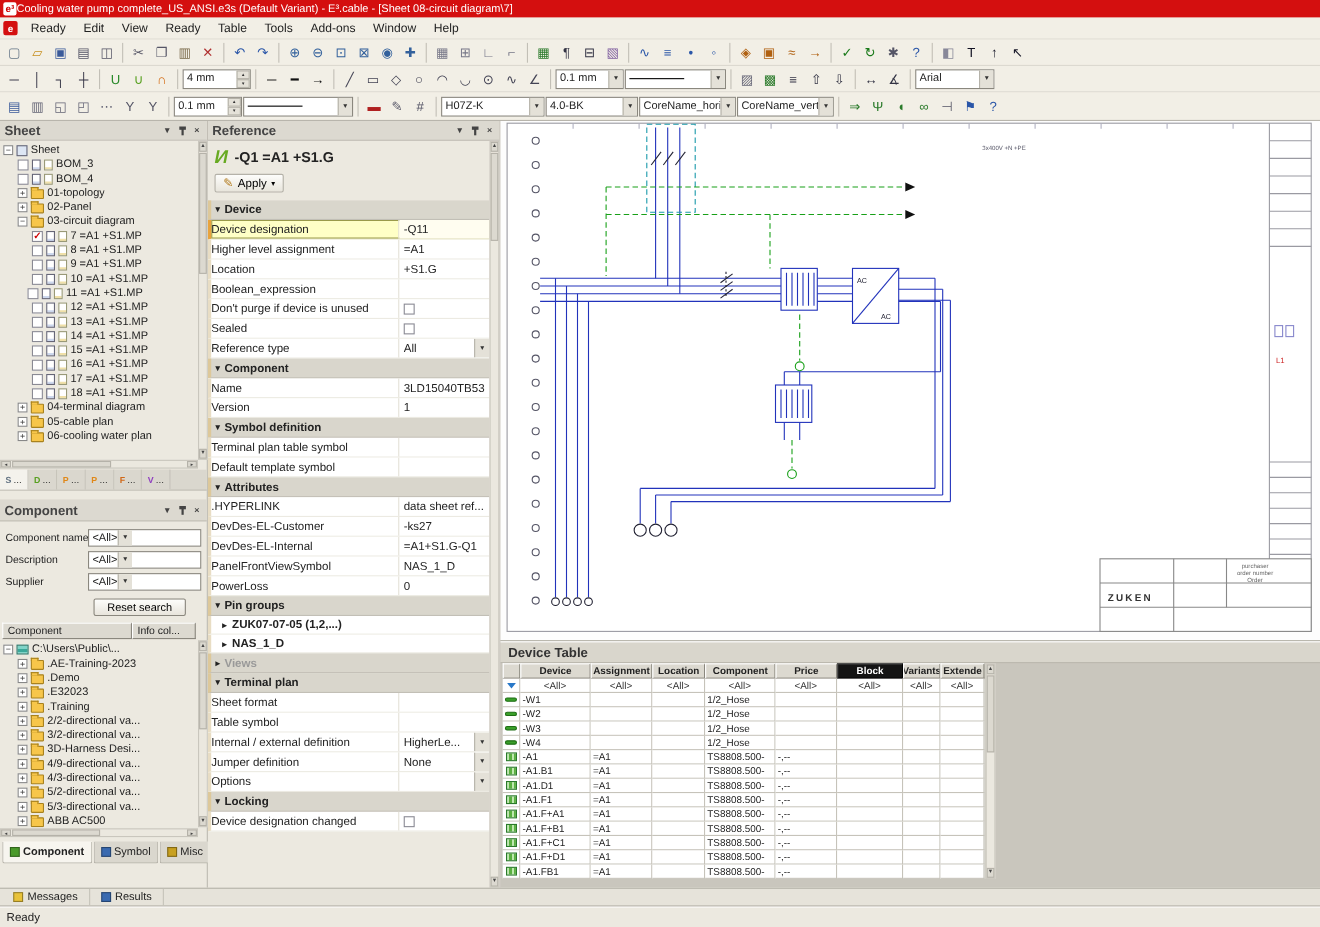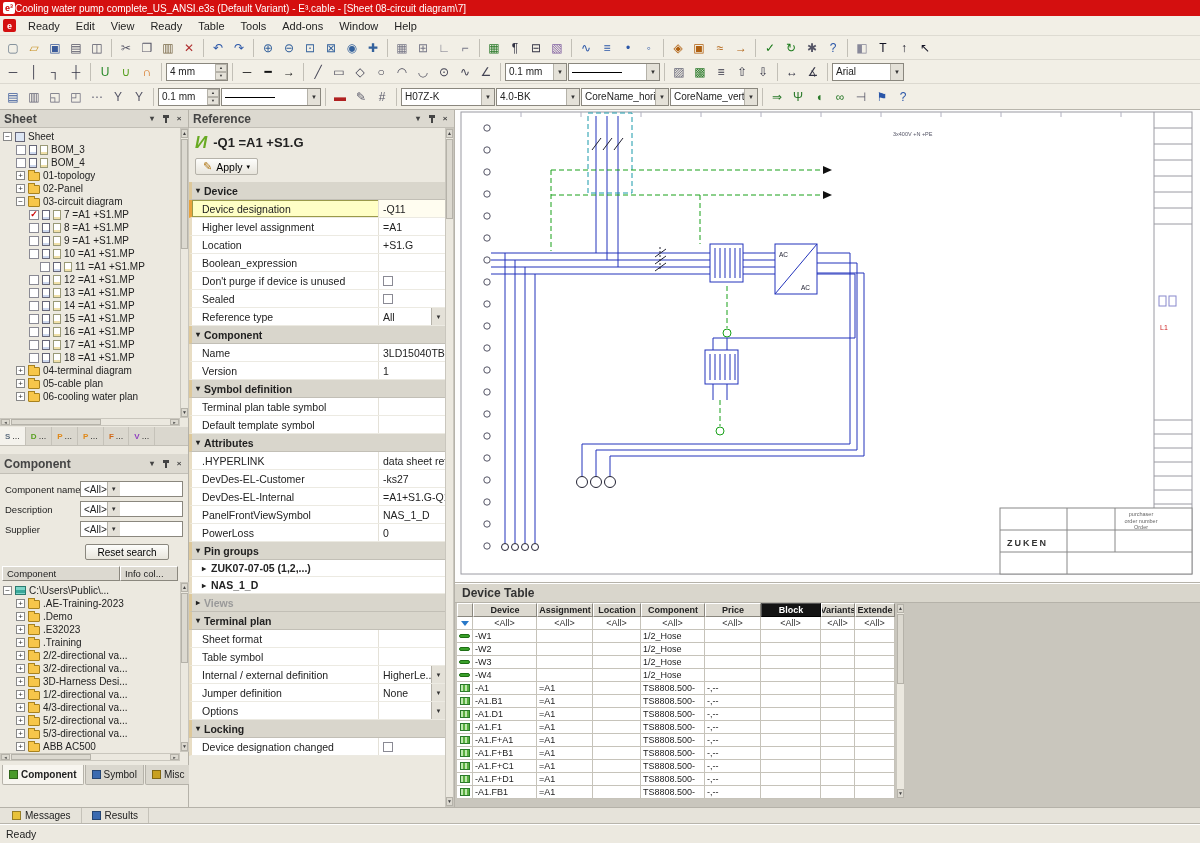--- a/index.html
+++ b/index.html
@@ -87,21 +87,21 @@
   .e3logo{color:#68aa22;font-weight:bold;font-size:17px;font-style:italic;line-height:1}
   .obj-title{font-weight:bold;font-size:13px;white-space:nowrap;overflow:hidden}
   .apply-row{position:absolute;left:6px;top:48px;height:20px}
   .apply-btn{display:flex;align-items:center;gap:4px;border:1px solid #b5b2a9;background:linear-gradient(#fdfdfb,#e8e5dc);padding:1px 7px;font-size:10.5px;font-family:"Liberation Sans",sans-serif;border-radius:2px}
   .apply-ico{color:#b07818;font-size:11px}
   #pgrid{position:absolute;left:0;top:72px;width:256px;bottom:0;overflow:hidden;background:#ece9e0}
   .psec{height:18px;display:flex;align-items:center;gap:4px;background:#d9d6cc;border-bottom:1px solid #c2bfb6;font-weight:bold;font-size:10.5px;padding-left:4px;border-left:3px solid #ddc89a}
   .psec .tri{font-size:8px}
   .psec.dis .seclabel{color:#999;font-weight:600}
   .prow{height:18px;display:flex;background:#fff;border-bottom:1px solid #eceae2;border-left:3px solid #e8ddc4;font-size:10.5px}
-  .plab{width:187px;display:flex;align-items:center;padding-left:10px;border-right:1px solid #e4e1d8;overflow:hidden;white-space:nowrap;flex:none}
+  .plab{width:171px;display:flex;align-items:center;border-right:1px solid #e4e1d8;overflow:hidden;white-space:nowrap;flex:none}
   .pval{flex:1;display:flex;align-items:center;padding-left:4px;position:relative;overflow:hidden;white-space:nowrap;gap:3px}
   .pvtext{overflow:hidden;white-space:nowrap}
   .pv-arrow{position:absolute;right:0;top:0;bottom:0;width:14px;background:#e4e1d8;border-left:1px solid #b5b2a9;display:flex;align-items:center;justify-content:center;font-size:6px;color:#333}
   .prow.hl{background:#ffffc6;box-shadow:inset 0 0 0 1px #9a9a4a;border-left-color:#e8a33d}
   .prow.hl .pval{background:#fffdf0}
   .prow.sub{font-weight:bold;align-items:center;gap:5px;padding-left:10px;height:17px}
   .prow.sub .tri{font-size:8px}
 
   .dt-title{position:absolute;left:0;right:0;top:0;height:20px;background:#d9d6cc;border-top:1px solid #fff;border-bottom:1px solid #b5b2a9;font-weight:bold;font-size:12px;display:flex;align-items:center;padding-left:7px;color:#333}
   #dtable{position:absolute;left:2px;top:20px;width:438px}
@@ -363,21 +363,21 @@
         <span class="i-page"></span>
         <span class="i-page2"></span>
         <span class="tlabel">9 =A1 +S1.MP</span>
       </div>
       <div class="trow" style="padding-left: 29px;">
         <span class="cbox"></span>
         <span class="i-page"></span>
         <span class="i-page2"></span>
         <span class="tlabel">10 =A1 +S1.MP</span>
       </div>
-      <div class="trow" style="padding-left: 40px;">
+      <div class="trow" style="padding-left: 25px;">
         <span class="cbox"></span>
         <span class="i-page"></span>
         <span class="i-page2"></span>
         <span class="tlabel">11 =A1 +S1.MP</span>
       </div>
       <div class="trow" style="padding-left: 29px;">
         <span class="cbox"></span>
         <span class="i-page"></span>
         <span class="i-page2"></span>
         <span class="tlabel">12 =A1 +S1.MP</span>
@@ -548,21 +548,21 @@
         <span class="tlabel">3/2-directional va...</span>
       </div>
       <div class="trow" style="padding-left: 16px;">
         <span class="expander">+</span>
         <span class="i-folder"></span>
         <span class="tlabel">3D-Harness Desi...</span>
       </div>
       <div class="trow" style="padding-left: 16px;">
         <span class="expander">+</span>
         <span class="i-folder"></span>
-        <span class="tlabel">1/2-directional va...</span>
+        <span class="tlabel">4/9-directional va...</span>
       </div>
       <div class="trow" style="padding-left: 16px;">
         <span class="expander">+</span>
         <span class="i-folder"></span>
         <span class="tlabel">4/3-directional va...</span>
       </div>
       <div class="trow" style="padding-left: 16px;">
         <span class="expander">+</span>
         <span class="i-folder"></span>
         <span class="tlabel">5/2-directional va...</span>

